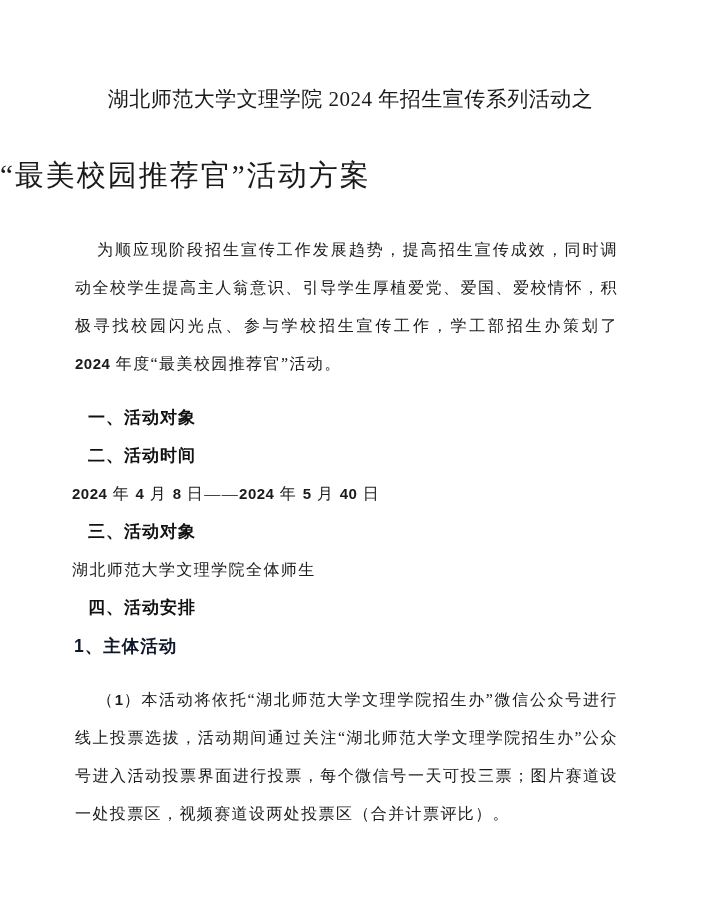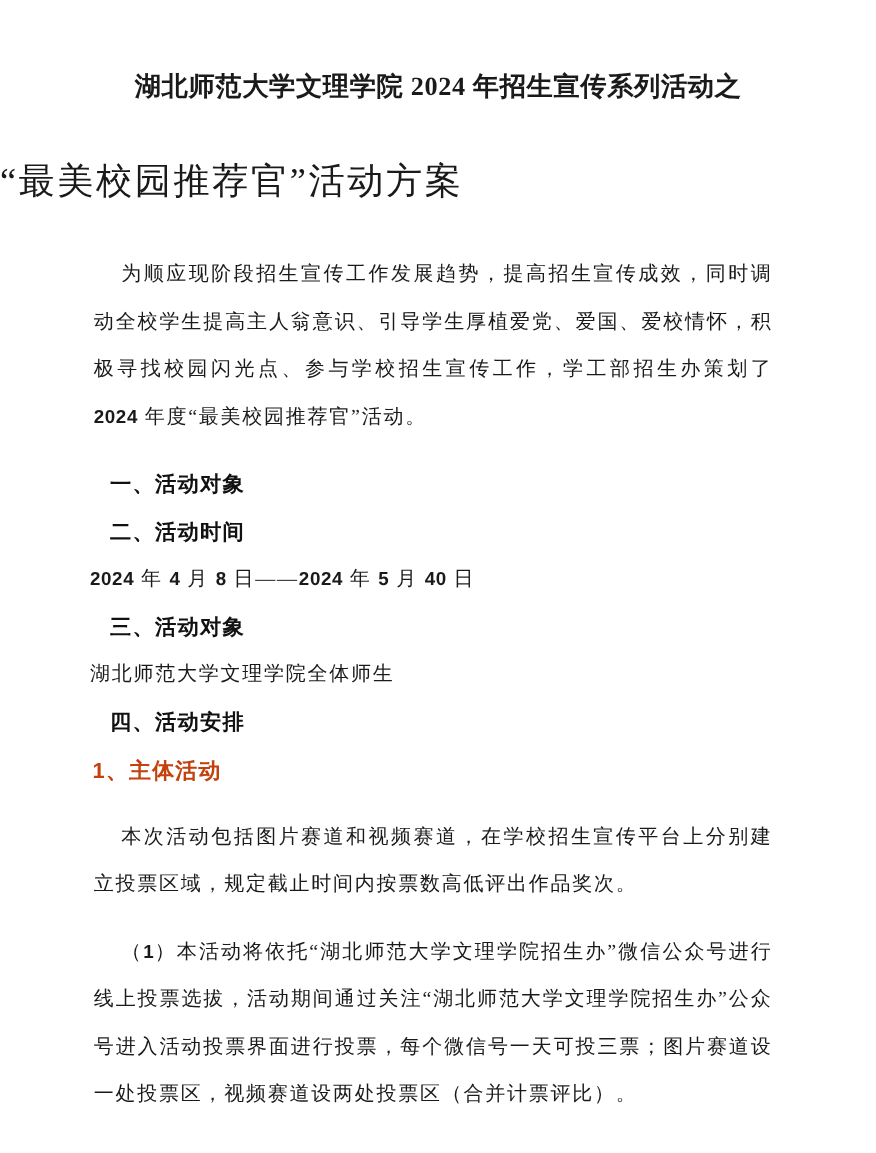--- a/index.html
+++ b/index.html
@@ -11,25 +11,25 @@
     position: relative;
     width: 701px;
     height: 922px;
     background: #ffffff;
     color: #1a1a1a;
     overflow: hidden;
     font-family: "Liberation Serif", "DejaVu Serif", serif;
   }
   .doc-title {
     margin: 0;
-    padding-top: 55px;
+    padding-top: 85px;
     text-align: center;
     font-size: 21px;
     line-height: 28px;
-    font-weight: bold;
+    font-weight: normal;
     letter-spacing: 0.5px;
     font-family: "Liberation Serif", "DejaVu Serif", serif;
   }
   .doc-subtitle {
     margin: 42px 0 0 0;
     font-size: 29px;
     line-height: 40px;
     font-weight: normal;
     letter-spacing: 2px;
     font-family: "Liberation Serif", "DejaVu Serif", serif;
@@ -62,21 +62,21 @@
   }
   .sub-heading {
     margin: 0;
     font-family: "Liberation Sans", "DejaVu Sans", sans-serif;
     font-size: 17.5px;
     line-height: 38px;
     font-weight: bold;
     letter-spacing: 1px;
     text-indent: 15px;
     text-align: left;
-    color: #c2410c;
+    color: #0f172a;
   }
   
   .num {
     font-family: "Liberation Sans", "DejaVu Sans", sans-serif;
     font-weight: bold;
     font-size: 15px;
     letter-spacing: 0.5px;
   }
 </style>
 </head>
@@ -97,18 +97,17 @@
     <h3 class="sec-heading">二、活动时间</h3>
     <p class="section-body autonum"><span class="num">2024</span> 年 <span class="num">4</span> 月 <span class="num">8</span> 日——<span class="num">2024</span> 年 <span class="num">5</span> 月 <span class="num">40</span> 日</p>
 
     <h3 class="sec-heading">三、活动对象</h3>
     <p class="section-body">湖北师范大学文理学院全体师生</p>
 
     <h3 class="sec-heading">四、活动安排</h3>
 
     <h4 class="sub-heading">1、主体活动</h4>
 
-    <p class="para autonum">本次活动包括图片赛道和视频赛道，在学校招生宣传平台上分别建立投票区域，规定截止时间内按票数高低评出作品奖次。</p>
 
     <p class="para autonum">（<span class="num">1</span>）本活动将依托“湖北师范大学文理学院招生办”微信公众号进行线上投票选拔，活动期间通过关注“湖北师范大学文理学院招生办”公众号进入活动投票界面进行投票，每个微信号一天可投三票；图片赛道设一处投票区，视频赛道设两处投票区（合并计票评比）。</p>
 
   </div>
 </div>
 
 </body></html>

